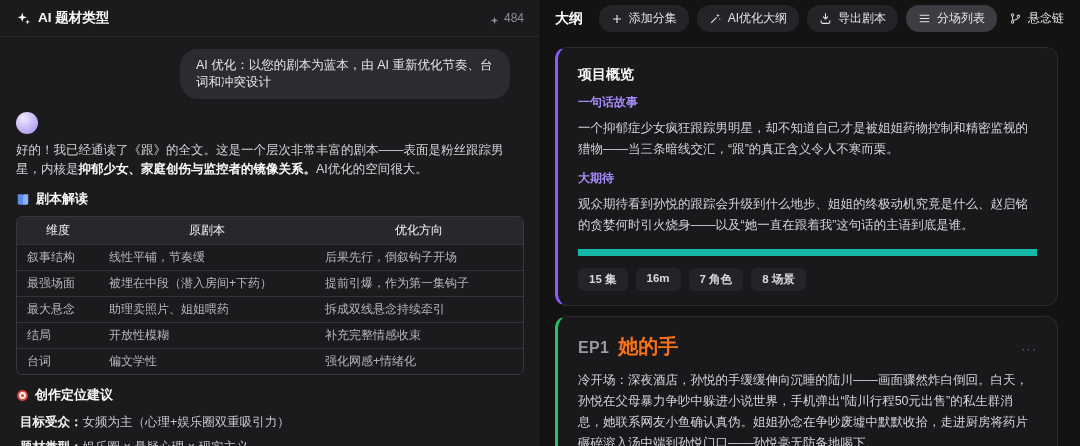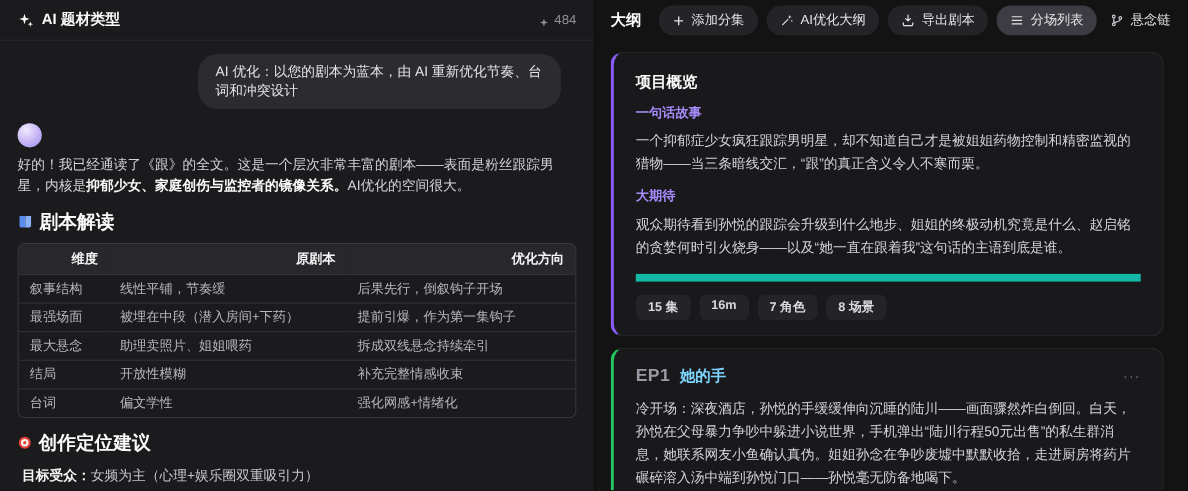--- a/index.html
+++ b/index.html
@@ -30,28 +30,28 @@
   }
   .avatar {
     width:22px; height:22px; border-radius:50%; margin:13px 0 7px 0;
     background:radial-gradient(circle at 35% 28%, #efe9ff 0%, #cdbdf7 45%, #a globals 0%, #a globals);
     background:radial-gradient(circle at 35% 28%, #efe9ff 0%, #ccbcf6 45%, #9f8df0 100%);
   }
   .msg { line-height:19px; color:#d4d4d8; }
   .msg b { color:#fafafa; }
   .sec-h {
     display:flex; align-items:center; gap:6px; margin:11px 0 8px 0;
-    font-weight:bold; color:#fafafa; font-size:17px;
+    font-weight:bold; color:#fafafa; font-size:13px;
   }
   table.analysis {
     width:100%; border-collapse:separate; border-spacing:0;
     border:1px solid #37373c; border-radius:6px; overflow:hidden; font-size:12px;
   }
   table.analysis th {
-    background:#28282c; text-align:right; font-weight:bold; color:#f4f4f5;
+    background:#28282c; text-align:center; font-weight:normal; color:#f4f4f5;
     padding:5px 10px;
   }
   table.analysis td {
     padding:4px 10px; border-top:1px solid #323237; color:#b6b6be;
   }
   table.analysis .c0 { width:82px; }
   table.analysis .c1 { width:216px; }
   .advice { margin:2px 0 0 4px; }
   .advice-item { margin:5px 0; line-height:20px; color:#c6c6ce; }
   .advice-item .alabel { font-weight:bold; color:#f4f4f5; }
@@ -78,21 +78,21 @@
   .card.episode  { --accent:#22c55e; flex:1; }
   .card-title { font-size:14px; font-weight:bold; color:#fafafa; margin:4px 0 4px 0; }
   .plabel { color:#a78bfa; font-size:12px; font-weight:bold; margin:10px 0 7px 0; }
   .ptext { line-height:21px; color:#d4d4d8; }
   .ov-badges {
     display:flex; gap:8px; margin-top:13px; padding-top:12px; border-top:7px solid #14b8a6;
   }
   .chip { background:#242428; border-radius:6px; padding:4px 11px; font-size:11.5px; color:#d8d8dd; font-weight:bold; }
   .ep-head { display:flex; align-items:baseline; gap:9px; margin-top:2px; }
   .ep-num { color:#9a9aa3; font-size:16px; font-weight:bold; letter-spacing:.3px; }
-  .ep-title { font-size:14px; font-weight:bold; color:#7dd3fc; }
+  .ep-title { font-size:20px; font-weight:bold; color:#f97316; }
   .ep-menu { margin-left:auto; color:#6f6f78; font-size:13px; letter-spacing:1px; cursor:pointer; }
   .ep-body { margin-top:10px; line-height:21px; color:#d4d4d8; }
   .ep-line { margin-top:6px; color:#e2e2e7; }
 </style>
 </head>
 <body>
 
 <div class="left">
   <div class="lheader">
     <span>

